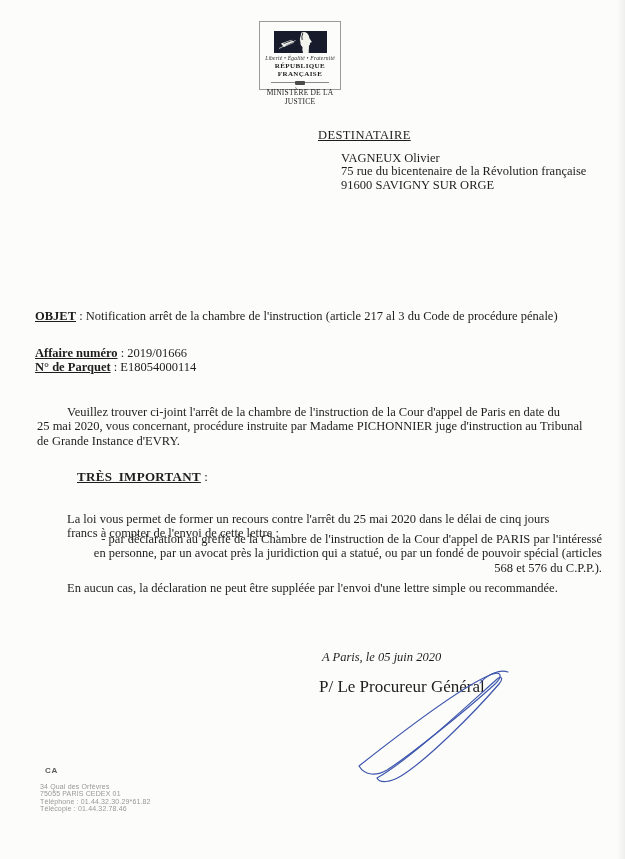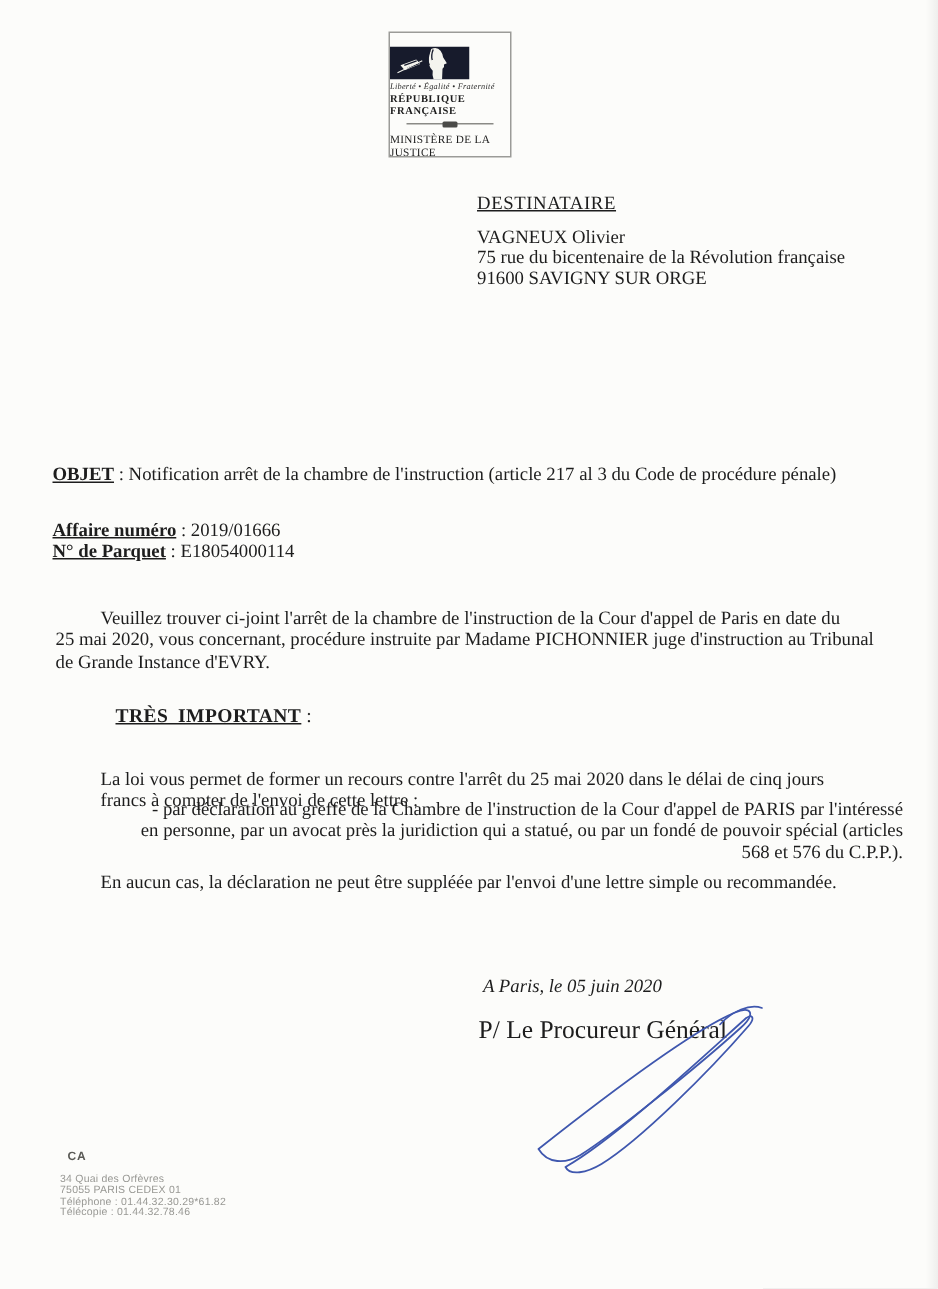--- a/index.html
+++ b/index.html
@@ -13,34 +13,34 @@
     overflow:hidden;
   }
   .page::after{
     content:"";position:absolute;right:0;top:0;width:8px;height:100%;
     background:linear-gradient(to right, rgba(0,0,0,0), rgba(0,0,0,0.05));
     pointer-events:none;
   }
 
   
   .logo-box{
-    position:absolute;left:259px;top:21px;width:82px;height:84px;
-    border:1px solid #9b9b98;box-sizing:border-box;
+    position:absolute;left:259px;top:21px;width:82px;height:69px;
+    border:1px solid #9b9b98;text-align:center;box-sizing:border-box;
   }
   .logo-emblem{margin-top:9px;line-height:0;}
   .logo-motto{font-size:5.5px;font-style:italic;color:#2a2a2a;margin-top:2px;letter-spacing:.2px;}
   .logo-republic{font-size:7px;font-weight:bold;letter-spacing:.4px;margin-top:1px;color:#1c1c1c;}
   .logo-divider{position:relative;width:58px;margin:4px auto 0;border-top:1px solid #8a8a86;}
   .logo-divider .blob{position:absolute;left:50%;top:-2.5px;width:10px;height:4px;margin-left:-5px;background:#4b4b48;border-radius:1px;}
   .logo-ministry{font-size:7.5px;margin-top:5px;letter-spacing:.2px;color:#1c1c1c;}
 
   
   .recipient{position:absolute;left:318px;top:129px;font-size:12.5px;line-height:13.2px;}
   .recipient .label{text-decoration:underline;letter-spacing:.4px;}
-  .recipient .addr{margin-top:10px;white-space:pre-line;}
+  .recipient .addr{margin-top:10px;white-space:pre-line;margin-left:23px;}
 
   
   .court{position:absolute;left:44px;top:198px;font-family:"Liberation Sans", sans-serif;}
   .court-name{font-size:8px;font-weight:bold;color:#3a3a38;letter-spacing:.5px;}
   .court-chamber{font-size:7.5px;color:#8e8e8a;letter-spacing:.4px;margin-top:13px;}
   .court-service{font-size:7px;color:#9b9b97;letter-spacing:.2px;margin-top:14px;}
 
   
   .subject{position:absolute;left:35px;top:309px;font-size:12.5px;width:570px;}
   .u-bold{font-weight:bold;text-decoration:underline;}

